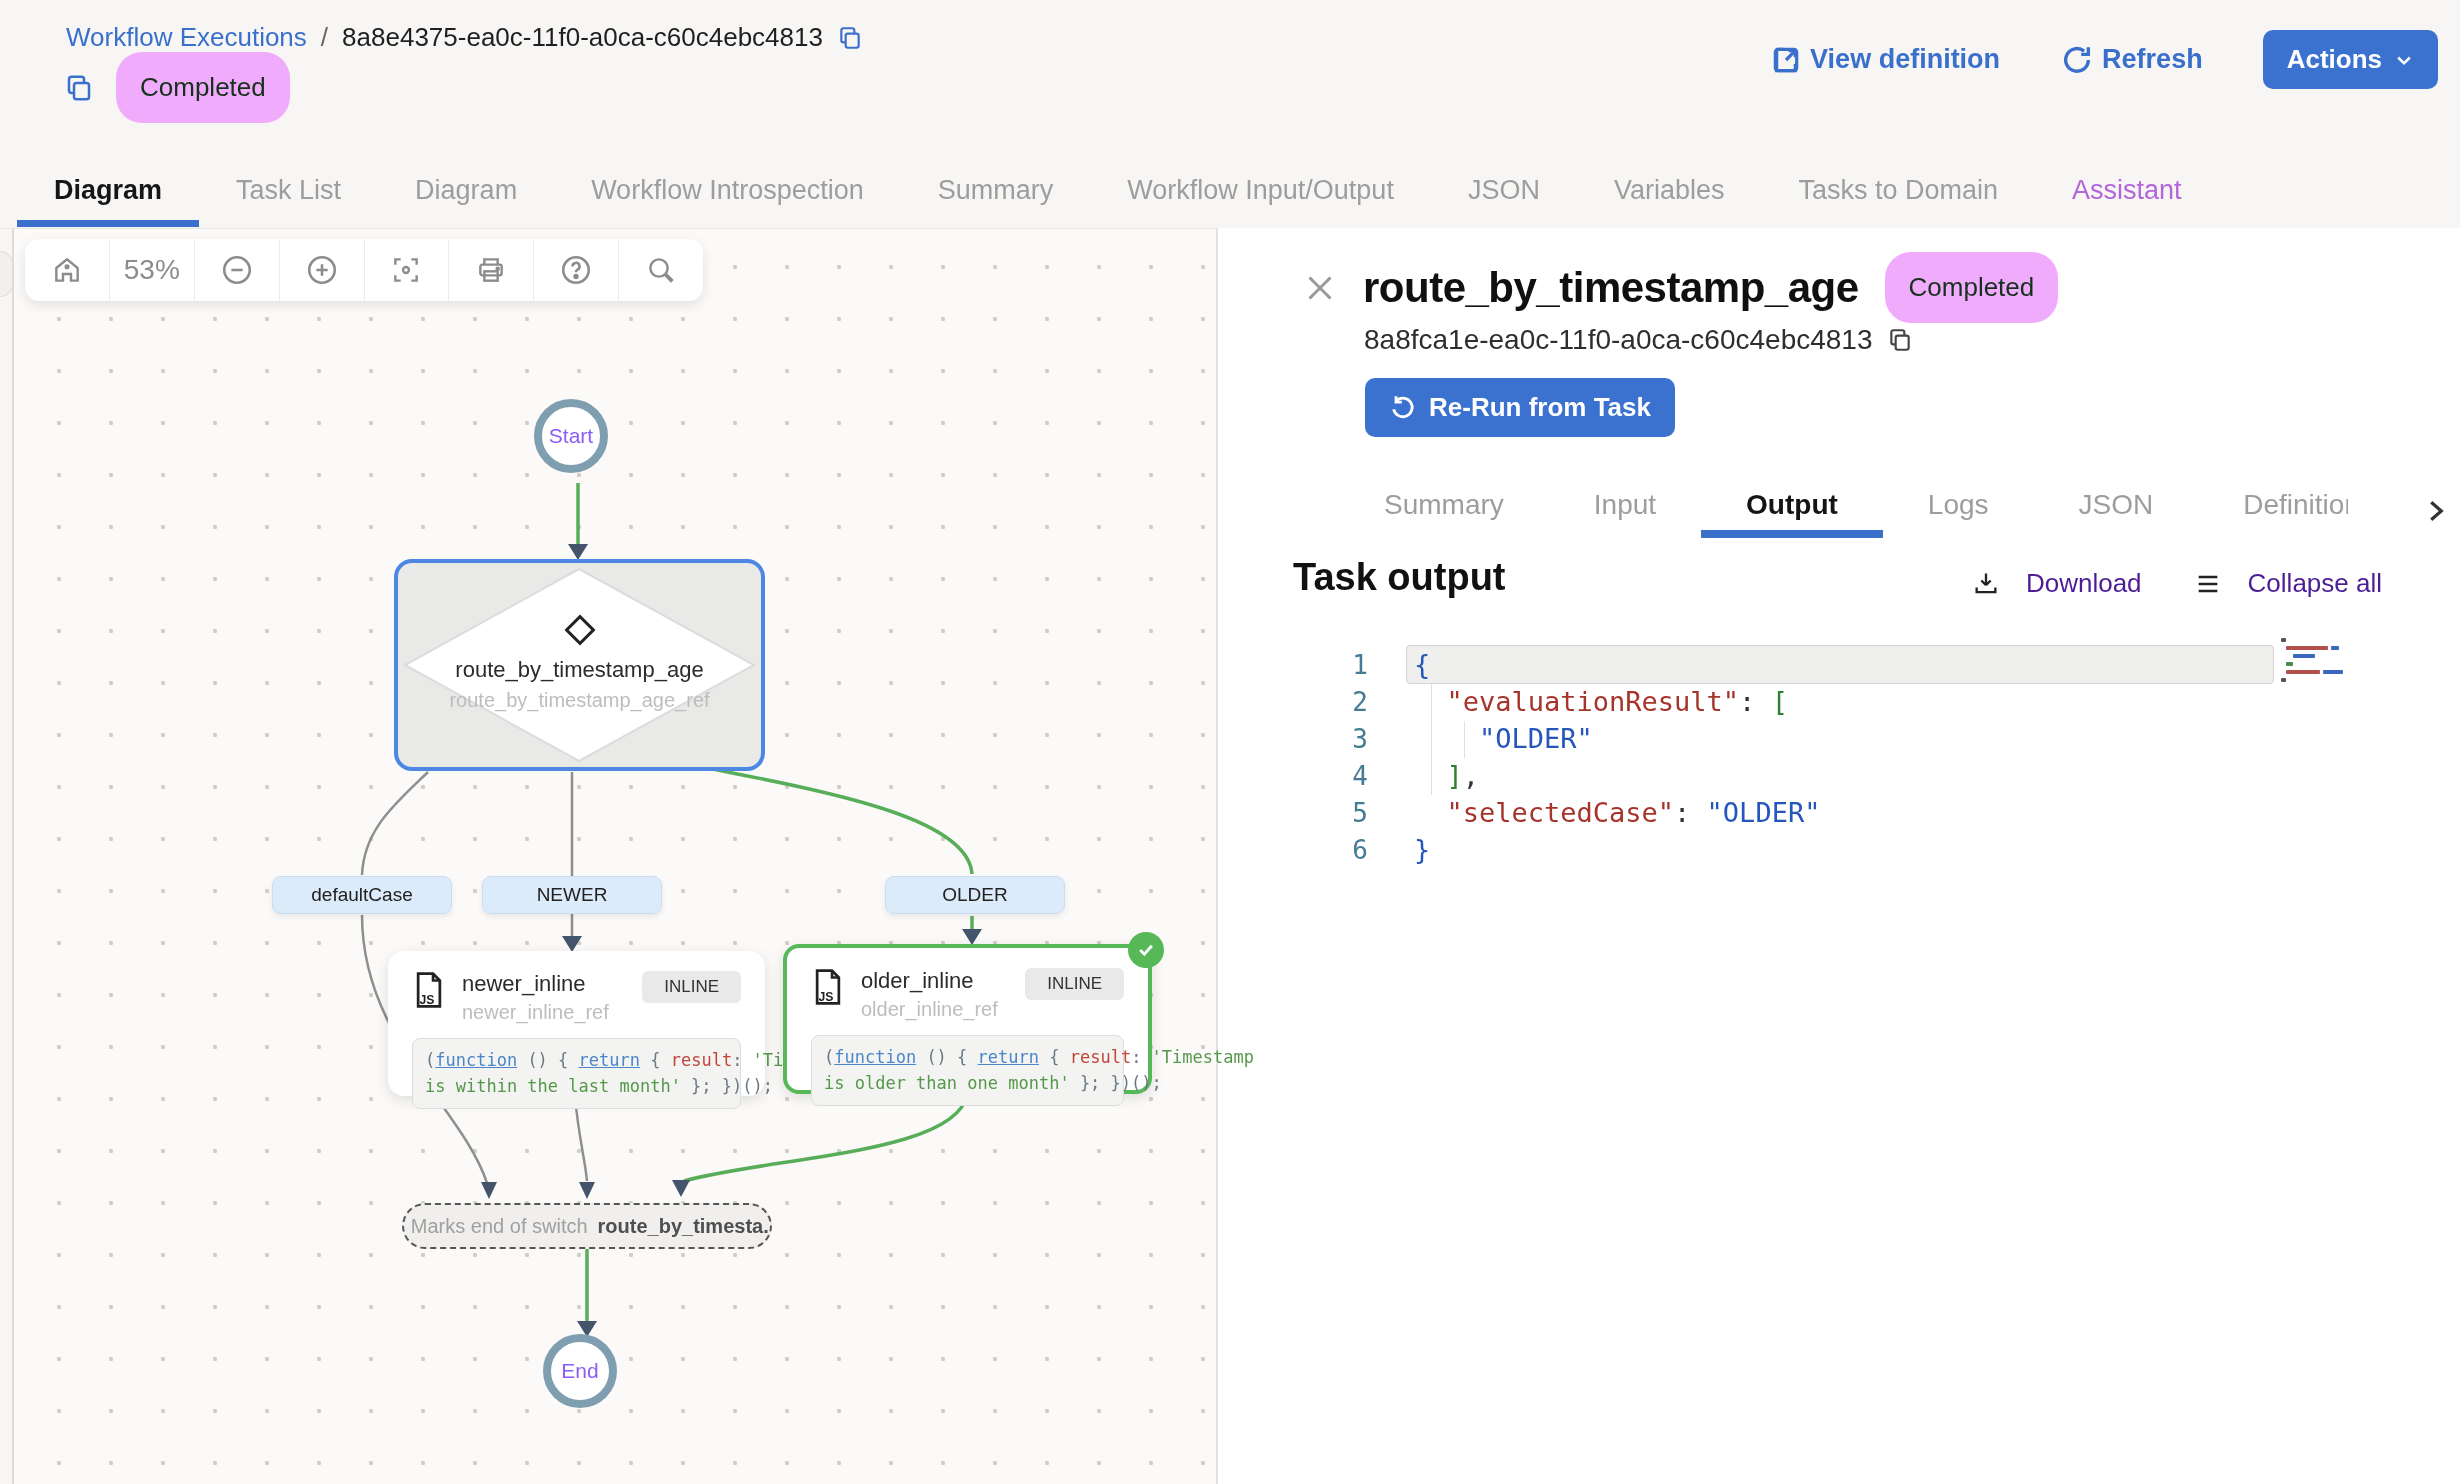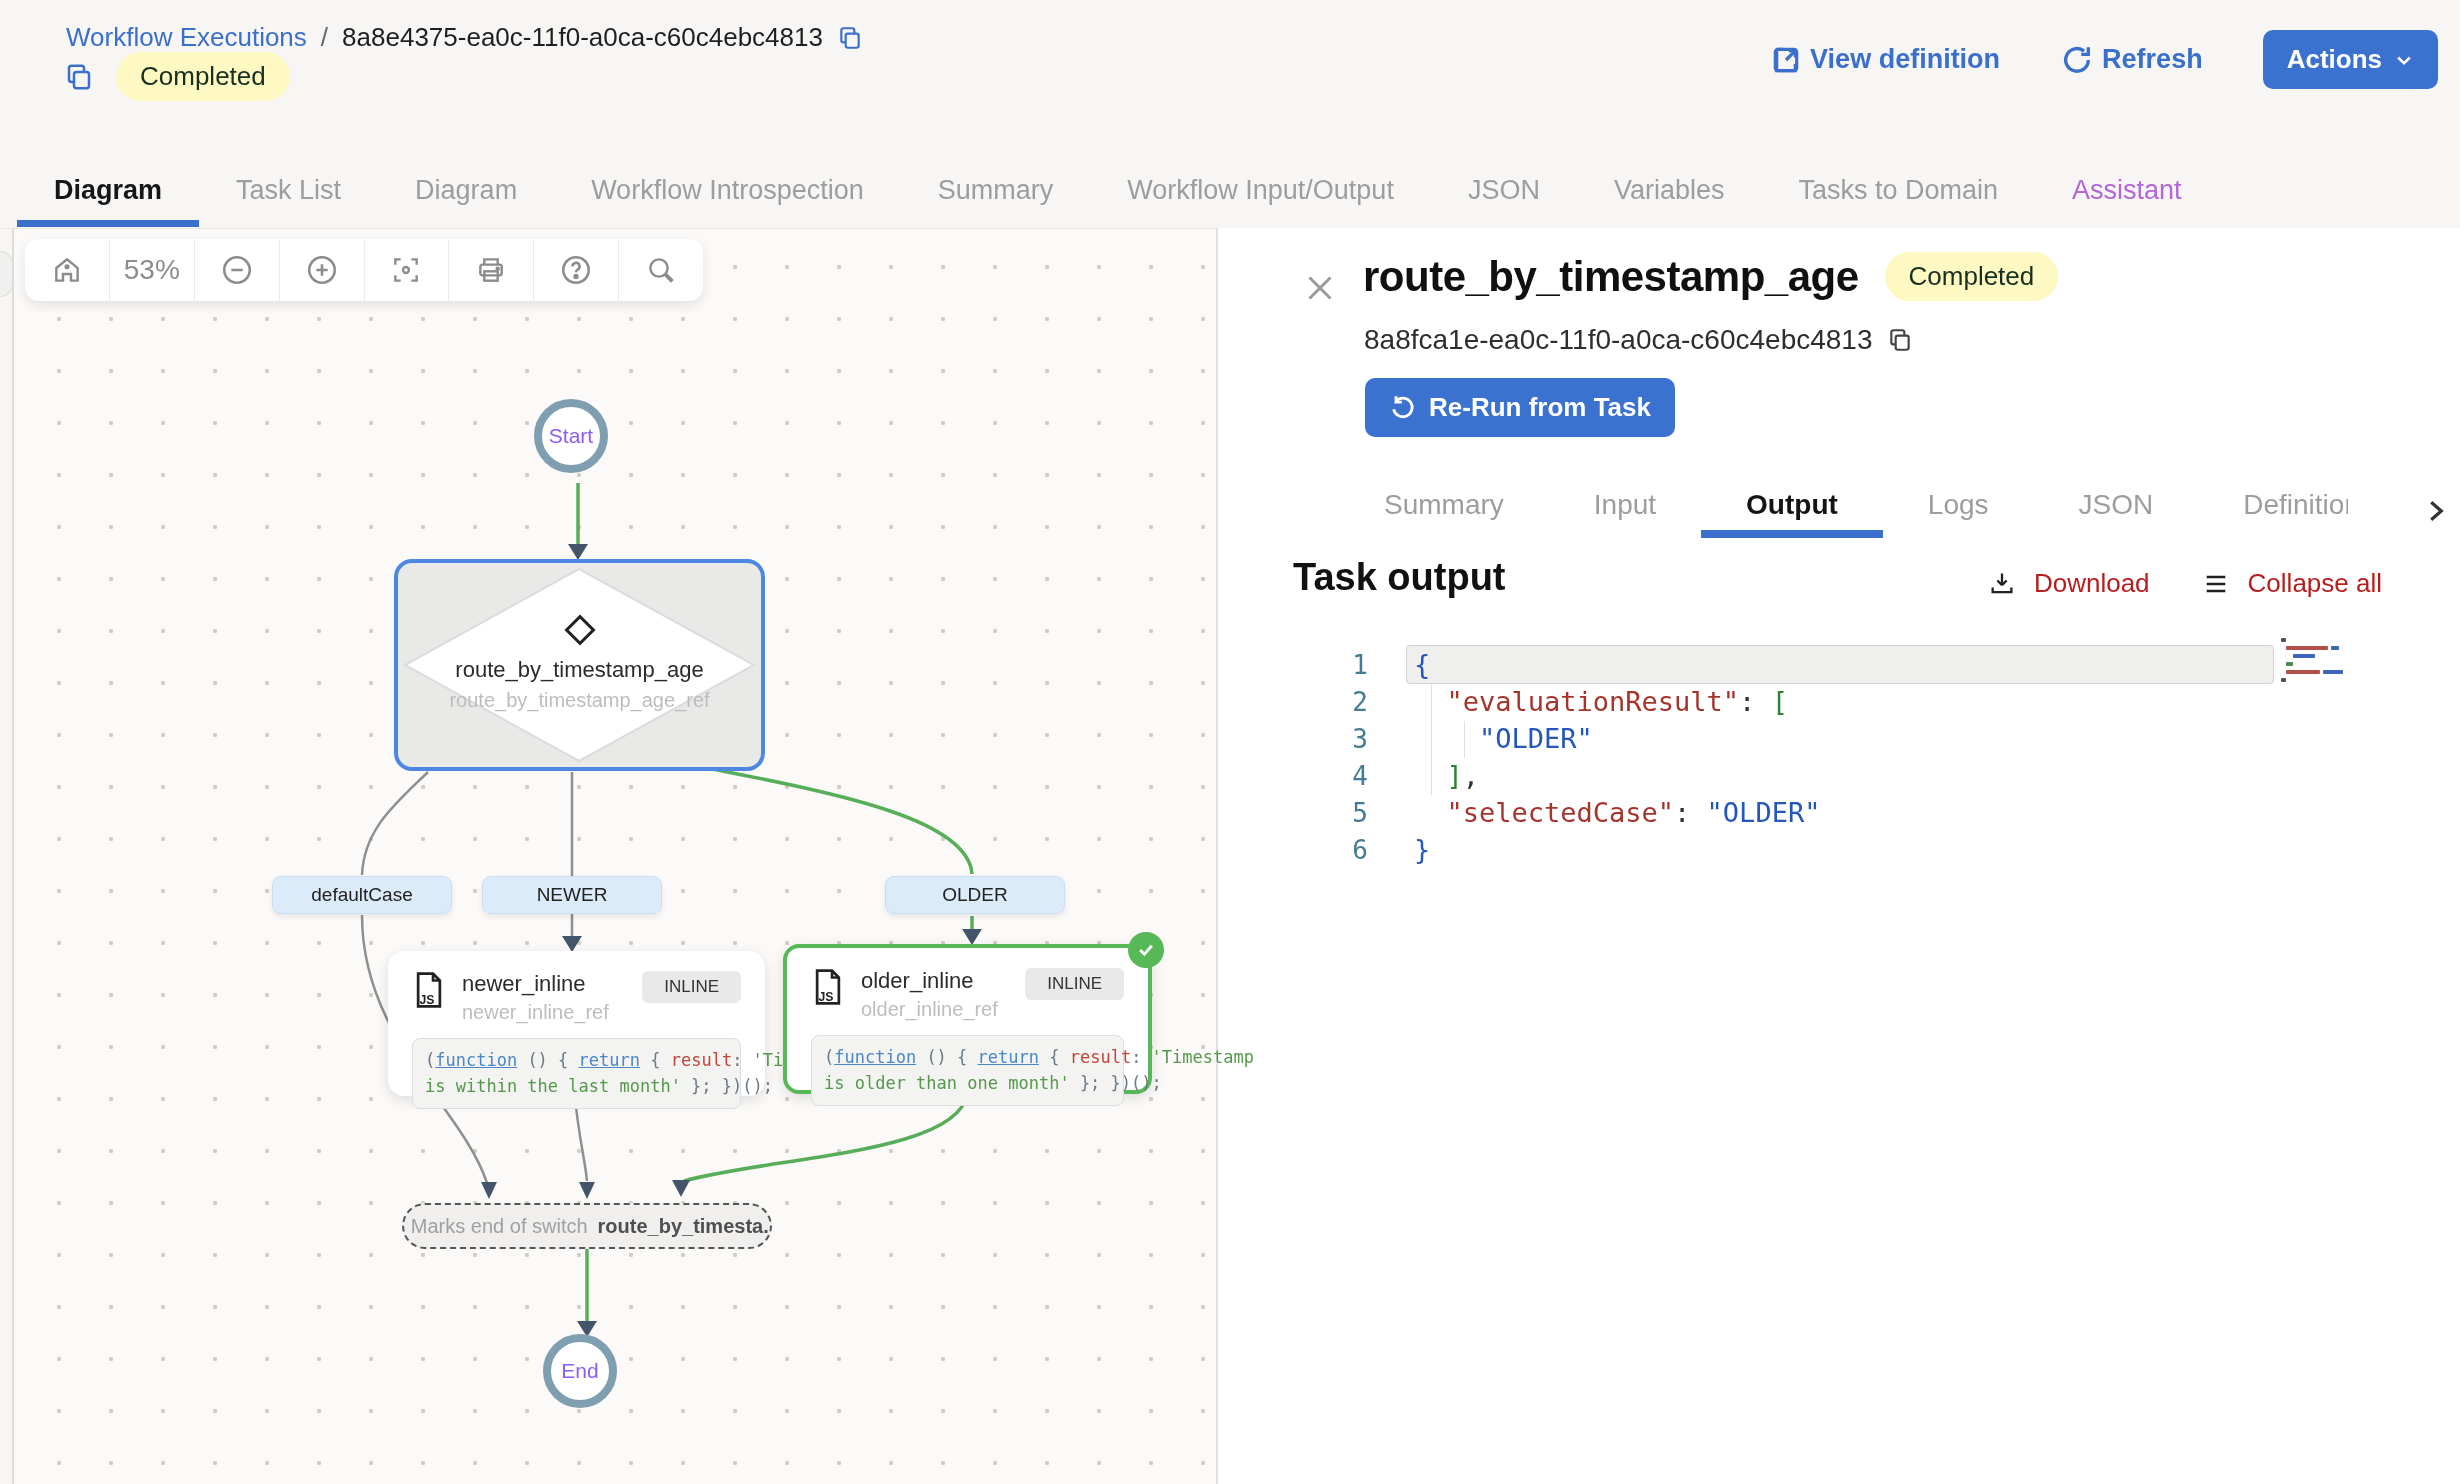--- a/index.html
+++ b/index.html
@@ -8,21 +8,21 @@
 
   
   .header { position:absolute; left:0; top:0; width:2460px; height:228px; background:#f7f6f4; }
   .breadcrumb { position:absolute; left:66px; top:22px; display:flex; align-items:center; gap:14px; font-size:26px; }
   .bc-link { color:#3a70cc; cursor:pointer; }
   .bc-sep { color:#666; }
   .bc-id { color:#1f1f1f; }
   .icon-btn { display:inline-flex; align-items:center; justify-content:center; cursor:pointer; }
   .titlerow { position:absolute; left:64px; top:52px; display:flex; align-items:center; gap:22px; }
   .wf-title { font-size:42px; font-weight:bold; color:#141414; letter-spacing:-0.5px; }
-  .badge { background:#fef9c3; color:#17301d; font-size:26px; padding:9px 24px; border-radius:26px; white-space:nowrap; }
+  .badge { background:#f0abfc; color:#17301d; font-size:26px; padding:20px 24px; border-radius:26px; white-space:nowrap; }
   .header-actions { position:absolute; right:22px; top:30px; display:flex; align-items:center; gap:60px; }
   .hlink { display:flex; align-items:center; gap:8px; color:#3a70cc; font-size:27px; font-weight:bold; cursor:pointer; }
   .btn-primary { background:#3b72cf; color:#fff; font-size:26px; font-weight:bold; border:none;
                  border-radius:10px; padding:14px 24px; display:flex; align-items:center; gap:12px; cursor:pointer; }
 
   
   .tabbar { position:absolute; left:17px; top:160px; display:flex; height:67px; }
   .tab { padding:0 37px; font-size:27px; color:#9d9d9d; display:flex; align-items:center; cursor:pointer; white-space:nowrap; border-bottom:7px solid transparent; }
   .tab.active { color:#161616; font-weight:bold; border-bottom-color:#3a70cc; }
   .tab.accent { color:#b266d9; }
@@ -86,21 +86,21 @@
   .p-title { font-size:42px; font-weight:bold; color:#101010; letter-spacing:-0.5px; }
   .p-idrow { position:absolute; left:146px; top:96px; display:flex; align-items:center; gap:14px; font-size:28px; color:#2e2e2e; }
   .p-rerun { position:absolute; left:147px; top:150px; }
   .p-tabs { position:absolute; left:121px; top:252px; display:flex; height:58px; }
   .p-tab { padding:0 45px; font-size:28px; color:#9d9d9d; display:flex; align-items:center; cursor:pointer; border-bottom:8px solid transparent; white-space:nowrap; }
   .p-tab.active { color:#141414; font-weight:bold; border-bottom-color:#3a70cc; }
   .p-tab.clip { max-width:150px; overflow:hidden; }
   .p-tabs-more { position:absolute; right:10px; top:268px; color:#333; cursor:pointer; }
   .p-sec-title { position:absolute; left:75px; top:328px; font-size:38px; font-weight:bold; color:#111; }
   .p-tools { position:absolute; right:78px; top:340px; display:flex; align-items:center; gap:52px; }
-  .p-tool { display:flex; align-items:center; gap:18px; font-size:26px; color:#b91c1c; cursor:pointer; }
+  .p-tool { display:flex; align-items:center; gap:26px; font-size:26px; color:#4c1d95; cursor:pointer; }
 
   .editor { position:absolute; left:0; top:408px; right:0; font-family:"DejaVu Sans Mono", monospace; font-size:27px; }
   .cur-line { position:absolute; left:188px; top:9px; width:868px; height:39px; background:#efefee;
               border:1px solid #d3d3d1; border-radius:4px; z-index:0; }
   .crow { position:relative; z-index:1; display:flex; height:37px; align-items:center; }
   .lnum { width:150px; text-align:right; color:#457b94; font-size:26px; }
   .ccode { white-space:pre; margin-left:46px; }
   .jk { color:#a6342b; } .jv { color:#2456bb; } .jb { color:#2456bb; } .jg { color:#2f8132; } .jp { color:#333; }
   .iguide { position:absolute; width:1px; background:#e0e0e0; z-index:1; }
 

